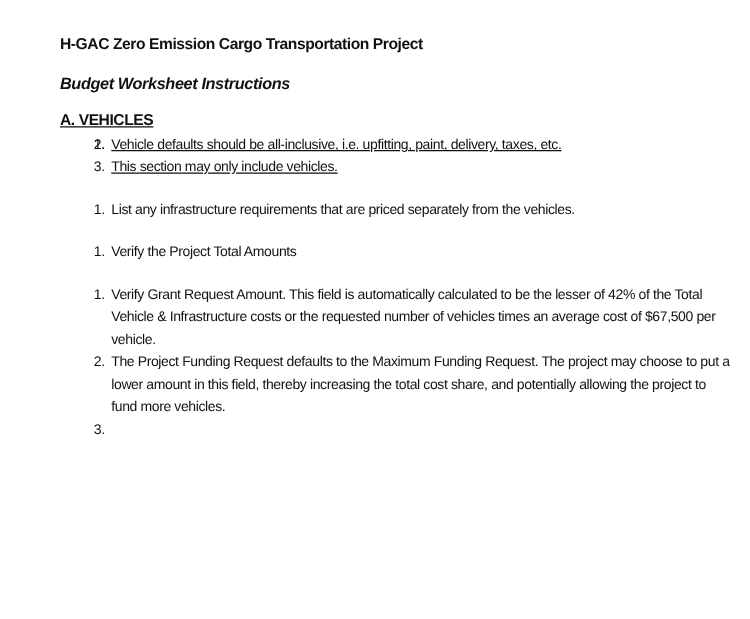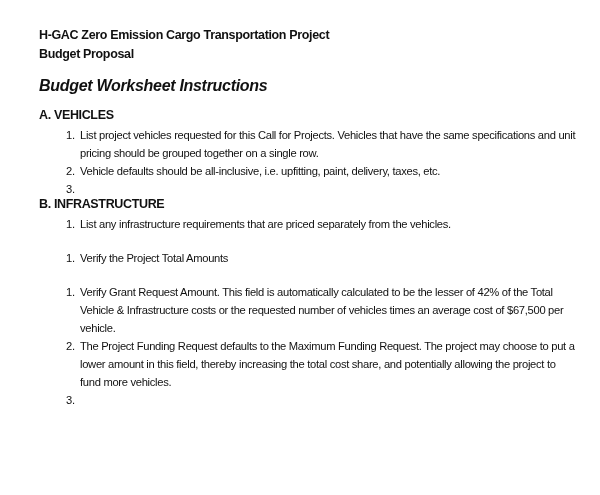--- a/index.html
+++ b/index.html
@@ -1,48 +1,46 @@
 <!DOCTYPE html>
 <html><head>
   <meta charset="utf-8">
   <style>
     html, body { margin: 0; padding: 0; background: #ffffff; }
     body {
       width: 600px; height: 495px; overflow: hidden; position: relative;
       font-family: "Liberation Sans", sans-serif; color: #111111;
     }
-    .page { position: absolute; left: 39px; top: 26px; width: 540px; }
+    .page { position: absolute; left: 48px; top: 26px; width: 540px; }
     .title { font-weight: bold; font-size: 12.5px; line-height: 19px; letter-spacing: -0.35px; }
-    .subtitle-italic { font-weight: bold; font-style: italic; font-size: 16px; line-height: 16px; margin-top: 14px; letter-spacing: -0.3px; }
+    .subtitle-italic { font-weight: bold; font-style: italic; font-size: 13px; line-height: 16px; margin-top: 14px; letter-spacing: -0.3px; }
     .section { margin-top: 16px; }
     .section-heading { font-weight: bold; font-size: 12.5px; line-height: 17px; letter-spacing: -0.35px; }
     ol { margin: 2px 0 0 0; padding: 0; list-style: none; }
     ol li { position: relative; padding-left: 41px; font-size: 11.2px; line-height: 18px; letter-spacing: -0.3px; }
     ol li .num { position: absolute; left: 27px; top: 0; }
-    .section.first { margin-top: 13px; }
+    .section.first { margin-top: 13px; text-decoration: underline; }
   </style>
 </head>
 <body>
 
 <div class="page">
   <div class="title">H-GAC Zero Emission Cargo Transportation Project</div>
-  <div class="title">Budget Proposal</div>
   <div class="subtitle-italic">Budget Worksheet Instructions</div>
 
   <div class="section first">
     <div class="section-heading">A. VEHICLES</div>
     <ol>
-      <li><span class="num">1.</span><span>List project vehicles requested for this Call for Projects.  Vehicles that have the same specifications and unit pricing should be grouped together on a single row.</span></li>
+      <li><span class="num">1.</span></li>
       <li><span class="num">2.</span><span>Vehicle defaults should be all-inclusive, i.e. upfitting, paint, delivery, taxes, etc.</span></li>
-      <li><span class="num">3.</span></li>
+      <li><span class="num">3.</span><span>This section may only include vehicles.</span></li>
     </ol>
   </div>
 
   <div class="section">
-    <div class="section-heading">B. INFRASTRUCTURE</div>
     <ol>
       <li><span class="num">1.</span><span>List any infrastructure requirements that are priced separately from the vehicles.</span></li>
     </ol>
   </div>
 
   <div class="section">
     <ol>
       <li><span class="num">1.</span><span>Verify the Project Total Amounts</span></li>
     </ol>
   </div>

